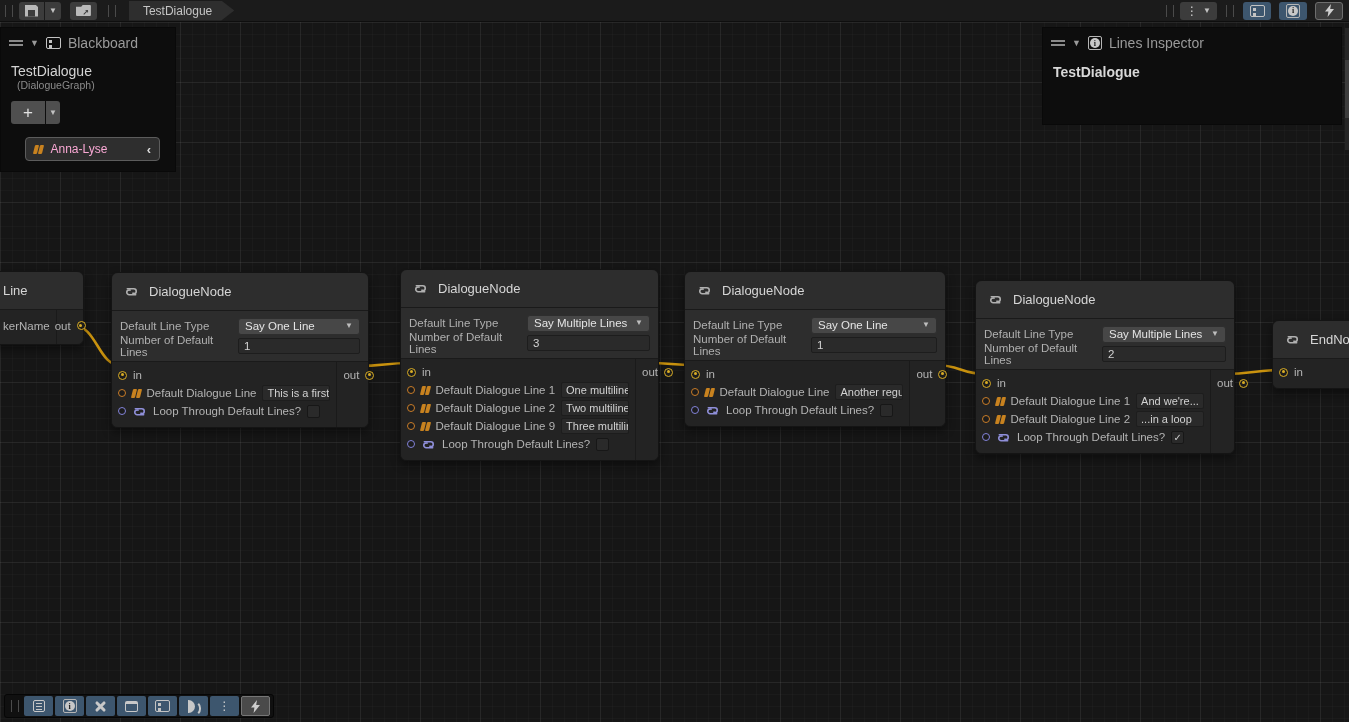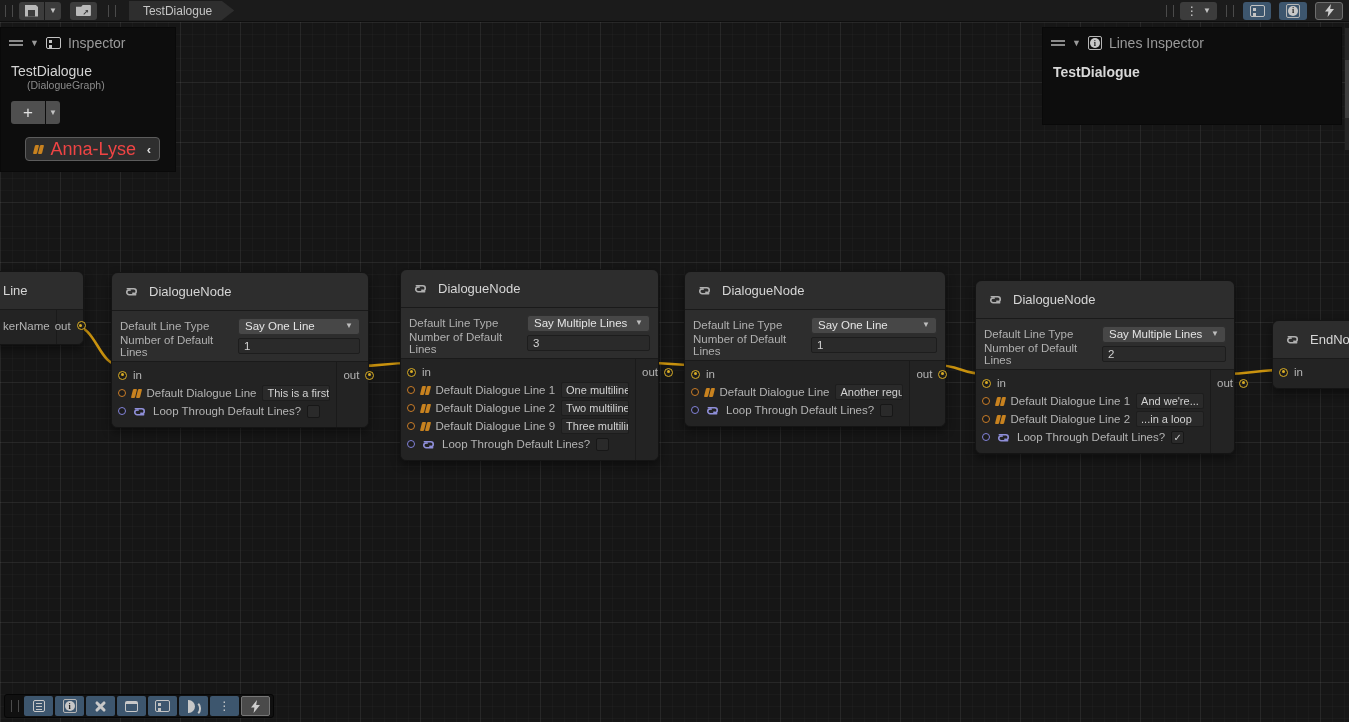--- a/index.html
+++ b/index.html
@@ -33,29 +33,29 @@
     background-size:60px 60px,60px 60px,12px 12px,12px 12px; }
   #wires { position:absolute; left:0; top:0; width:1349px; height:722px; z-index:5; pointer-events:none; }
 
   
   .panel { position:absolute; background:#0d0d0d; border:1px solid #090909; z-index:40; color:#bdbdbd; }
   .panel-header { display:flex; align-items:center; gap:7px; padding:7px 8px 4px 8px; }
   .drag-lines { width:14px; height:6px; border-top:2px solid #8a8a8a; border-bottom:2px solid #8a8a8a; }
   .tri { color:#9a9a9a; font-size:9px; }
   .panel-title { color:#9a9a9a; font-size:14px; }
   .bb-graphname { color:#d4d4d4; font-size:14px; padding:8px 10px 0 10px; }
-  .bb-graphtype { color:#8b8b8b; font-size:10.5px; padding:0 10px 6px 26px; }
+  .bb-graphtype { color:#8b8b8b; font-size:10.5px; padding:0 10px 6px 16px; }
   .bb-addrow { display:flex; padding:4px 10px; gap:1px; }
   .bb-add { width:34px; height:23px; background:#4f4f4f; border-radius:3px 0 0 3px; color:#e2e2e2;
     font-size:17px; display:flex; align-items:center; justify-content:center; }
   .bb-addcaret { width:14px; height:23px; background:#4f4f4f; border-radius:0 3px 3px 0;
     display:flex; align-items:center; justify-content:center; }
   .bb-pill { margin:9px 0 0 24px; width:135px; height:24px; background:#2e2e2e; border:1px solid #5c5c5c;
     border-radius:4px; display:flex; align-items:center; padding:0 8px; gap:8px; }
-  .bb-pill .name { flex:1; color:#ef4444; font-size:18px; }
+  .bb-pill .name { flex:1; color:#f9a8d4; font-size:12px; }
   .chev { color:#dcdcdc; font-size:13px; font-weight:bold; }
   .gi-selection { color:#d8d8d8; font-size:14px; font-weight:bold; padding:9px 10px; }
 
   
   .ic-blackboard { width:15px; height:12px; border:1px solid #c3c3c3; border-radius:2px; position:relative; }
   .ic-blackboard::before { content:""; position:absolute; left:2px; top:2px; width:3px; height:3px; background:#c3c3c3; }
   .ic-blackboard::after { content:""; position:absolute; left:2px; top:7px; width:3px; height:3px; background:#c3c3c3; }
   .ic-info { width:14px; height:14px; border:1px solid #b5b5b5; border-radius:2px; display:flex;
     align-items:center; justify-content:center; }
   .ic-info .dot { width:10px; height:10px; border-radius:50%; background:#c8c8c8; color:#1b1b1b;
@@ -517,21 +517,21 @@
         <path d="M6 0 L0 7.5 H3.4 L2.6 13 L9 5 H5.2 Z" fill="#cfcfcf"></path>
       </svg>
     </div>
   </div>
 
   <div class="panel" style="left:0;top:27px;width:176px;height:145px">
     <div class="panel-header">
       <span class="drag-lines"></span>
       <span class="tri">▼</span>
       <span class="ic-blackboard"></span>
-      <span class="panel-title">Inspector</span>
+      <span class="panel-title">Blackboard</span>
     </div>
     <div class="bb-graphname">TestDialogue</div>
     <div class="bb-graphtype">(DialogueGraph)</div>
     <div class="bb-addrow">
       <div class="bb-add">+</div>
       <div class="bb-addcaret">
         <span class="caret">▼</span>
       </div>
     </div>
     <div class="bb-pill">

